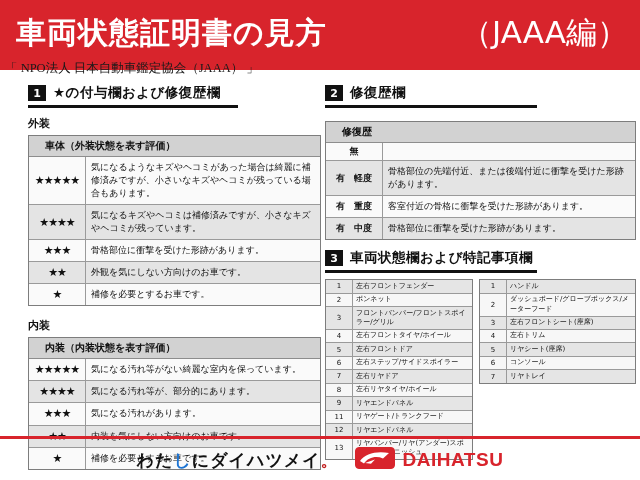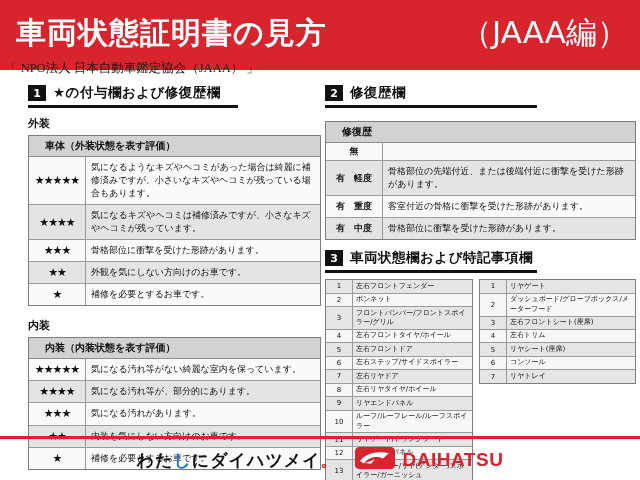--- a/index.html
+++ b/index.html
@@ -207,41 +207,37 @@
         </div>
         <div class="p-row">
           <div class="p-no">8</div>
           <div class="p-name">左右リヤタイヤ/ホイール</div>
         </div>
         <div class="p-row">
           <div class="p-no">9</div>
           <div class="p-name">リヤエンドパネル</div>
         </div>
         <div class="p-row">
-          <div class="p-no">10</div>
-          <div class="p-name">ルーフ/ルーフレール/ルーフスポイラー</div>
-        </div>
-        <div class="p-row">
           <div class="p-no">11</div>
           <div class="p-name">リヤゲート/トランクフード</div>
         </div>
         <div class="p-row">
           <div class="p-no">12</div>
           <div class="p-name">リヤエンドパネル</div>
         </div>
         <div class="p-row">
           <div class="p-no">13</div>
           <div class="p-name">リヤバンパー/リヤ(アンダー)スポイラー/ガーニッシュ</div>
         </div>
       </div>
 
       <div class="parts-tbl pr">
         <div class="p-row">
           <div class="p-no">1</div>
-          <div class="p-name">リヤゲート</div>
+          <div class="p-name">ハンドル</div>
         </div>
         <div class="p-row">
           <div class="p-no">2</div>
           <div class="p-name">ダッシュボード/グローブボックス/メーターフード</div>
         </div>
         <div class="p-row">
           <div class="p-no">3</div>
           <div class="p-name">左右フロントシート(座席)</div>
         </div>
         <div class="p-row">

